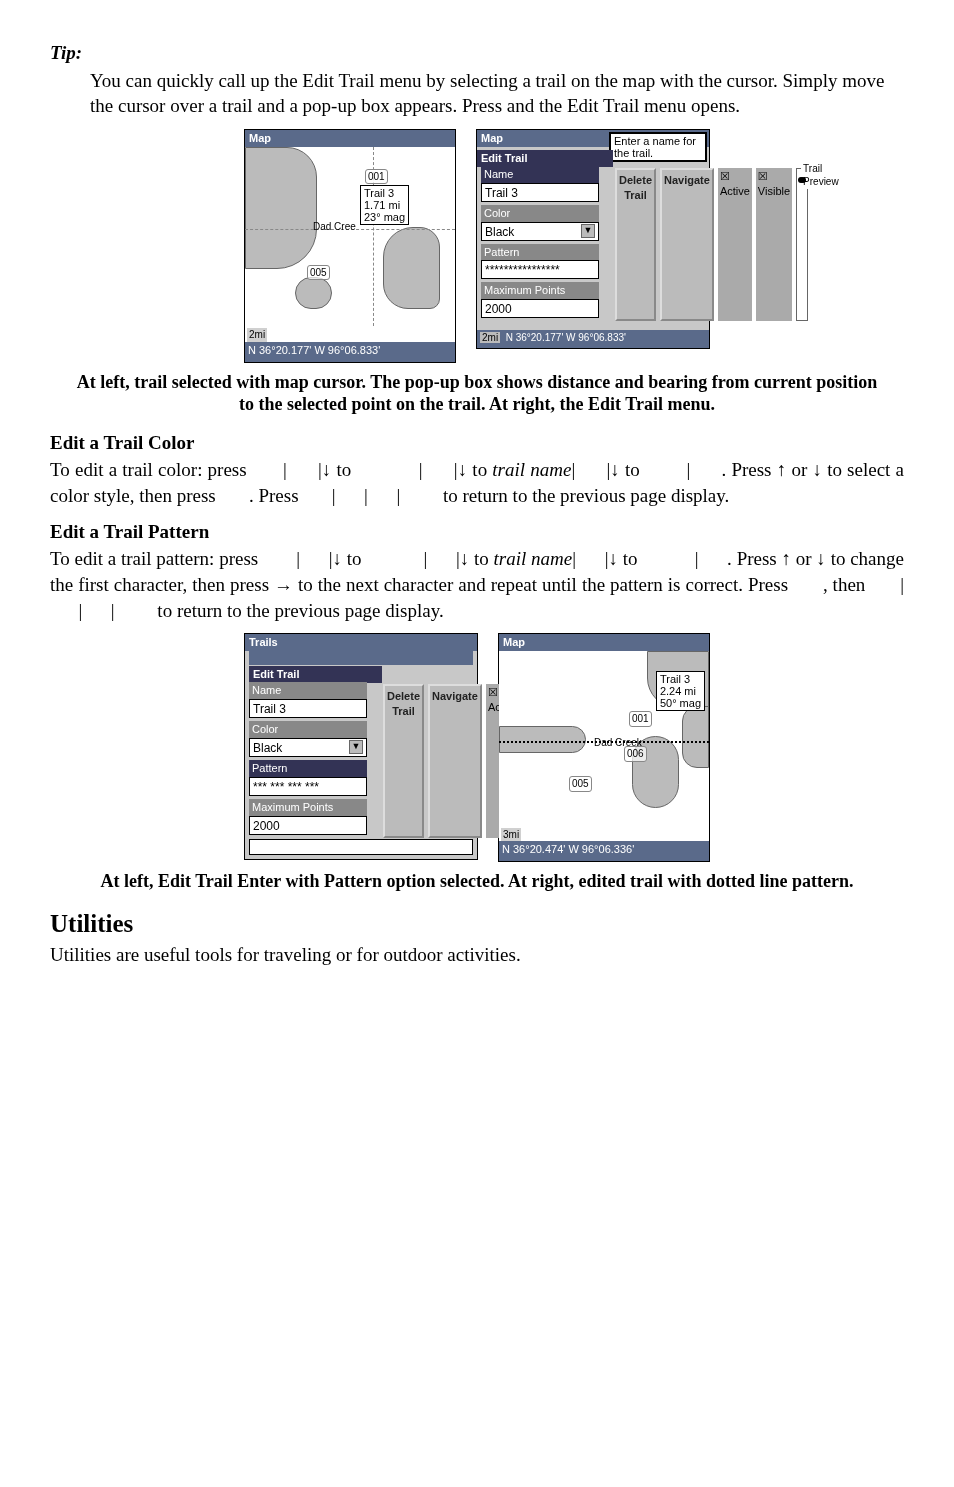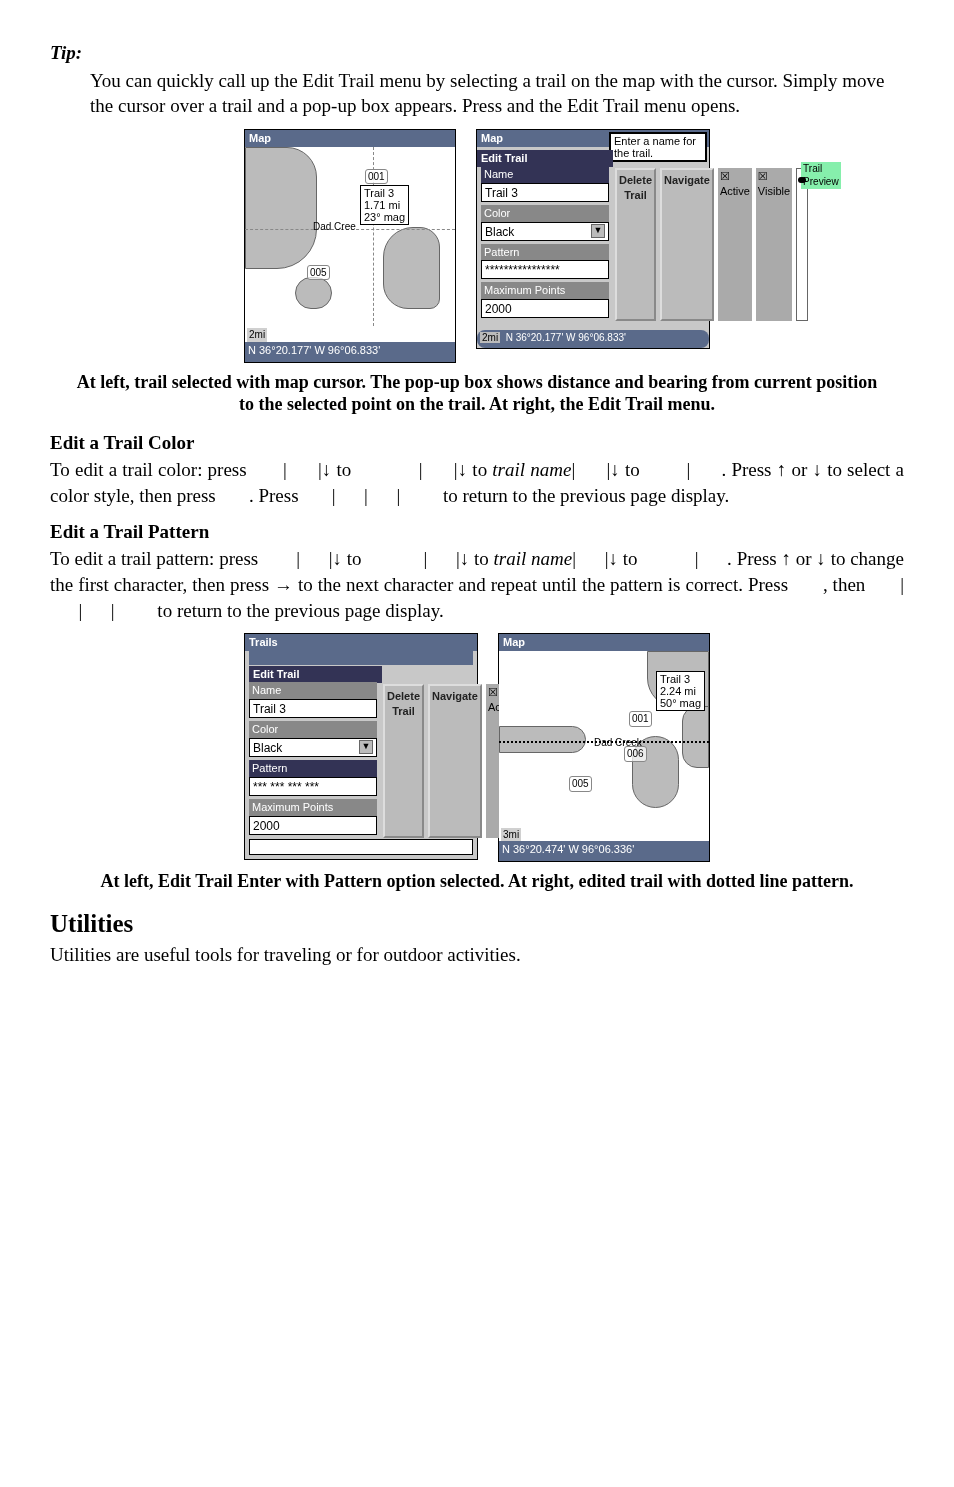--- a/index.html
+++ b/index.html
@@ -89,21 +89,21 @@
     position: absolute;
     border-top: 2px dotted #000;
   }
   .land-shape {
     position: absolute;
     background: #bbb;
     border: 1px solid #666;
   }
   .dialog-row {
     display: flex;
-    gap: 6px;
+    gap: 16px;
   }
   .dialog-left {
     width: 130px;
   }
   .dialog-right {
     width: 90px;
     display: flex;
     flex-direction: row;
     gap: 4px;
     padding-top: 2px;
@@ -152,21 +152,21 @@
   .group-frame {
     border: 1px solid #666;
     font-size: 10px;
     padding: 4px 3px 3px 3px;
     position: relative;
   }
   .group-frame-label {
     position: absolute;
     top: -7px;
     left: 4px;
-    background: #86efac;
+    background: #ffffff;
     padding: 0 2px;
     font-size: 10px;
   }
   .prev-line {
     height: 2px;
     background: #000;
     margin: 6px 2px;
     position: relative;
   }
   .prev-line::before, .prev-line::after {
@@ -208,21 +208,20 @@
     right: 4px;
   }
   .dlg-strip {
     position: absolute;
     left:0; right:0; bottom:0;
     height: 16px;
     background: #5a6a8a;
     color: #fff;
     font-size: 10px;
     padding: 1px 3px;
-    border-radius: 8px;
   }
 
   .caption {
     text-align: center;
     font-weight: bold;
     font-size: 18px;
     margin: 4px 20px 14px 20px;
     line-height: 1.25;
   }
   h3 {

